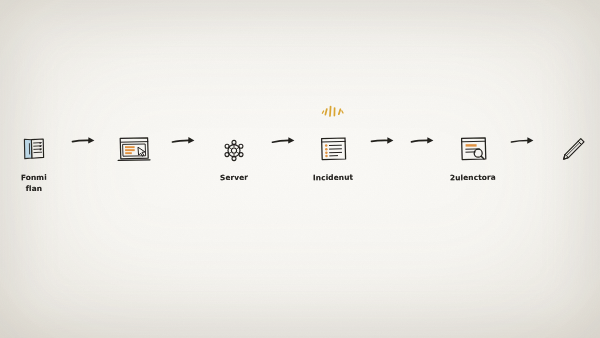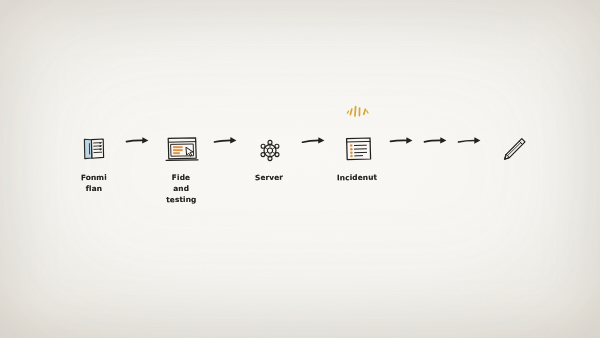--- a/index.html
+++ b/index.html
@@ -46,21 +46,21 @@
   }
 
   
   #flow {
     position: absolute;
     left: 0;
     right: 0;
     top: 118px;
     display: flex;
     align-items: flex-start;
-    justify-content: center;
+    justify-content: space-between;
     padding-left: 7px;
   }
 
   .node {
     position: relative;
     width: 54px;
     display: flex;
     flex-direction: column;
     align-items: center;
     flex: 0 0 auto;
@@ -187,23 +187,20 @@
 
           <rect x="9.0" y="12.2" width="9.6" height="1.9" fill="#e0913f"></rect>
           <rect x="9.1" y="15.2" width="9.6" height="1.9" fill="#e0913f"></rect>
           <rect x="9.2" y="18.2" width="6.6" height="1.9" fill="#e0913f"></rect>
 
           <path class="ink" stroke-width="1.0" fill="#f7f6f2" d="M22.0 13.6 L22.6 21.2 L24.6 19.2 L26.4 22.2 L27.8 21.2 L26.0 18.4 L28.6 18.0 Z"></path>
 
           <path class="ink" stroke-width="1.3" d="M2.2 26.4 L34.0 25.8"></path>
         </svg>
       </div>
-      <div class="label">Fide
-and
-testing</div>
     </div>
 
     <div class="arrow">
       <svg width="26" height="12" viewBox="0 0 26 12" filter="url(#rough2)">
         <path class="ink" stroke-width="1.7" d="M1.5 7.0 C7 5.6 13 5.2 19.6 5.3"></path>
         <path d="M17.4 2.1 L23.4 5.4 L17.2 8.5 Z" fill="#22201d"></path>
       </svg>
     </div>
 
     <div class="node">
@@ -277,20 +274,36 @@
     </div>
 
 
     <div class="arrow">
       <svg width="26" height="12" viewBox="0 0 26 12" filter="url(#rough2)">
         <path class="ink" stroke-width="1.7" d="M1.5 6.8 C7 5.6 13 5.3 19.6 5.4"></path>
         <path d="M17.4 2.2 L23.4 5.5 L17.2 8.6 Z" fill="#22201d"></path>
       </svg>
     </div>
 
+    <div class="node">
+      <div class="icon-slot">
+        <svg width="32" height="30" viewBox="0 0 32 30" filter="url(#rough)">
+          <path class="ink" stroke-width="1.25" d="M4.6 4.4 L28.2 3.8 L28.8 25.0 L5.2 25.6 Z"></path>
+          <path class="ink" stroke-width="1.0" d="M4.8 7.8 L28.4 7.2"></path>
+
+          <rect x="8.6" y="10.2" width="11.0" height="2.4" fill="#e0913f"></rect>
+          <path class="ink" stroke-width="1.0" d="M8.8 15.2 L22.4 14.9"></path>
+          <path class="ink" stroke-width="1.0" d="M8.9 18.2 L18.4 17.9"></path>
+
+          <circle class="ink" stroke-width="1.25" fill="#f7f6f2" cx="21.2" cy="19.2" r="4.0"></circle>
+          <path class="ink" stroke-width="1.5" d="M24.2 22.2 L27.0 25.0"></path>
+        </svg>
+      </div>
+      <div class="label">2ulenctora</div>
+    </div>
 
     <div class="arrow">
       <svg width="26" height="12" viewBox="0 0 26 12" filter="url(#rough2)">
         <path class="ink" stroke-width="1.7" d="M1.5 7.0 C7 5.8 13 5.4 19.6 5.5"></path>
         <path d="M17.4 2.3 L23.4 5.6 L17.2 8.7 Z" fill="#22201d"></path>
       </svg>
     </div>
 
     <div class="node">
       <div class="icon-slot">

